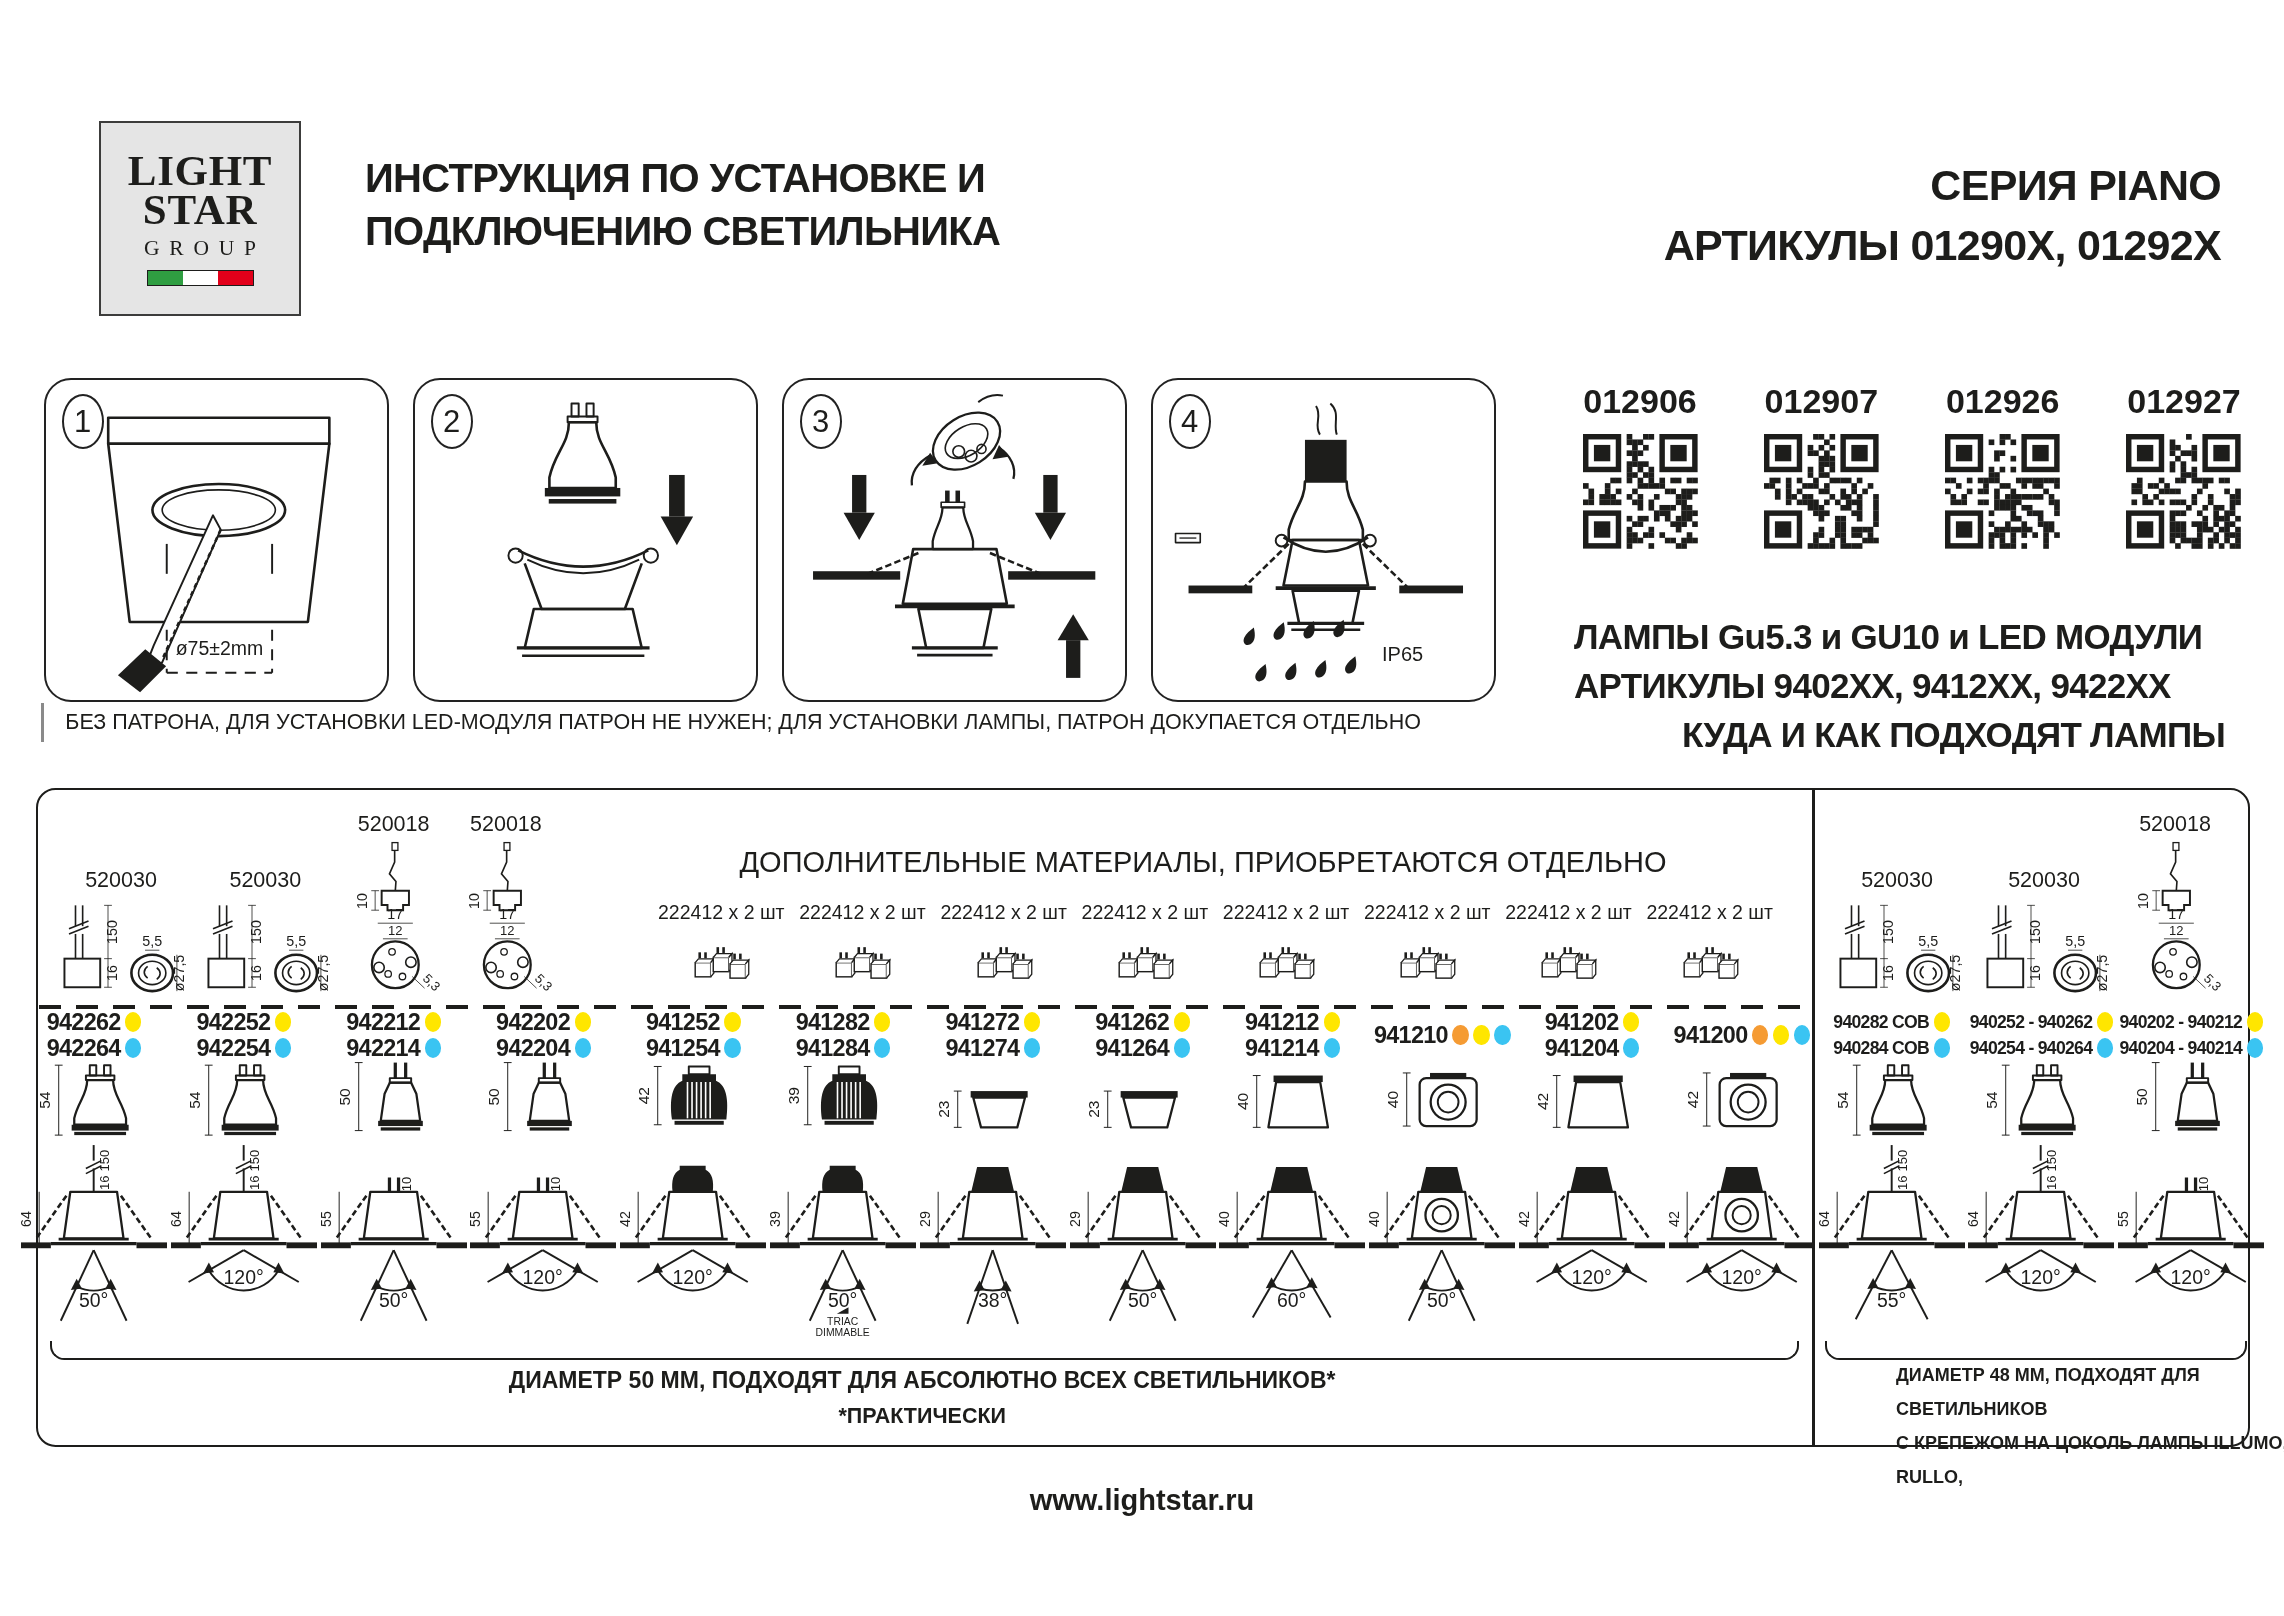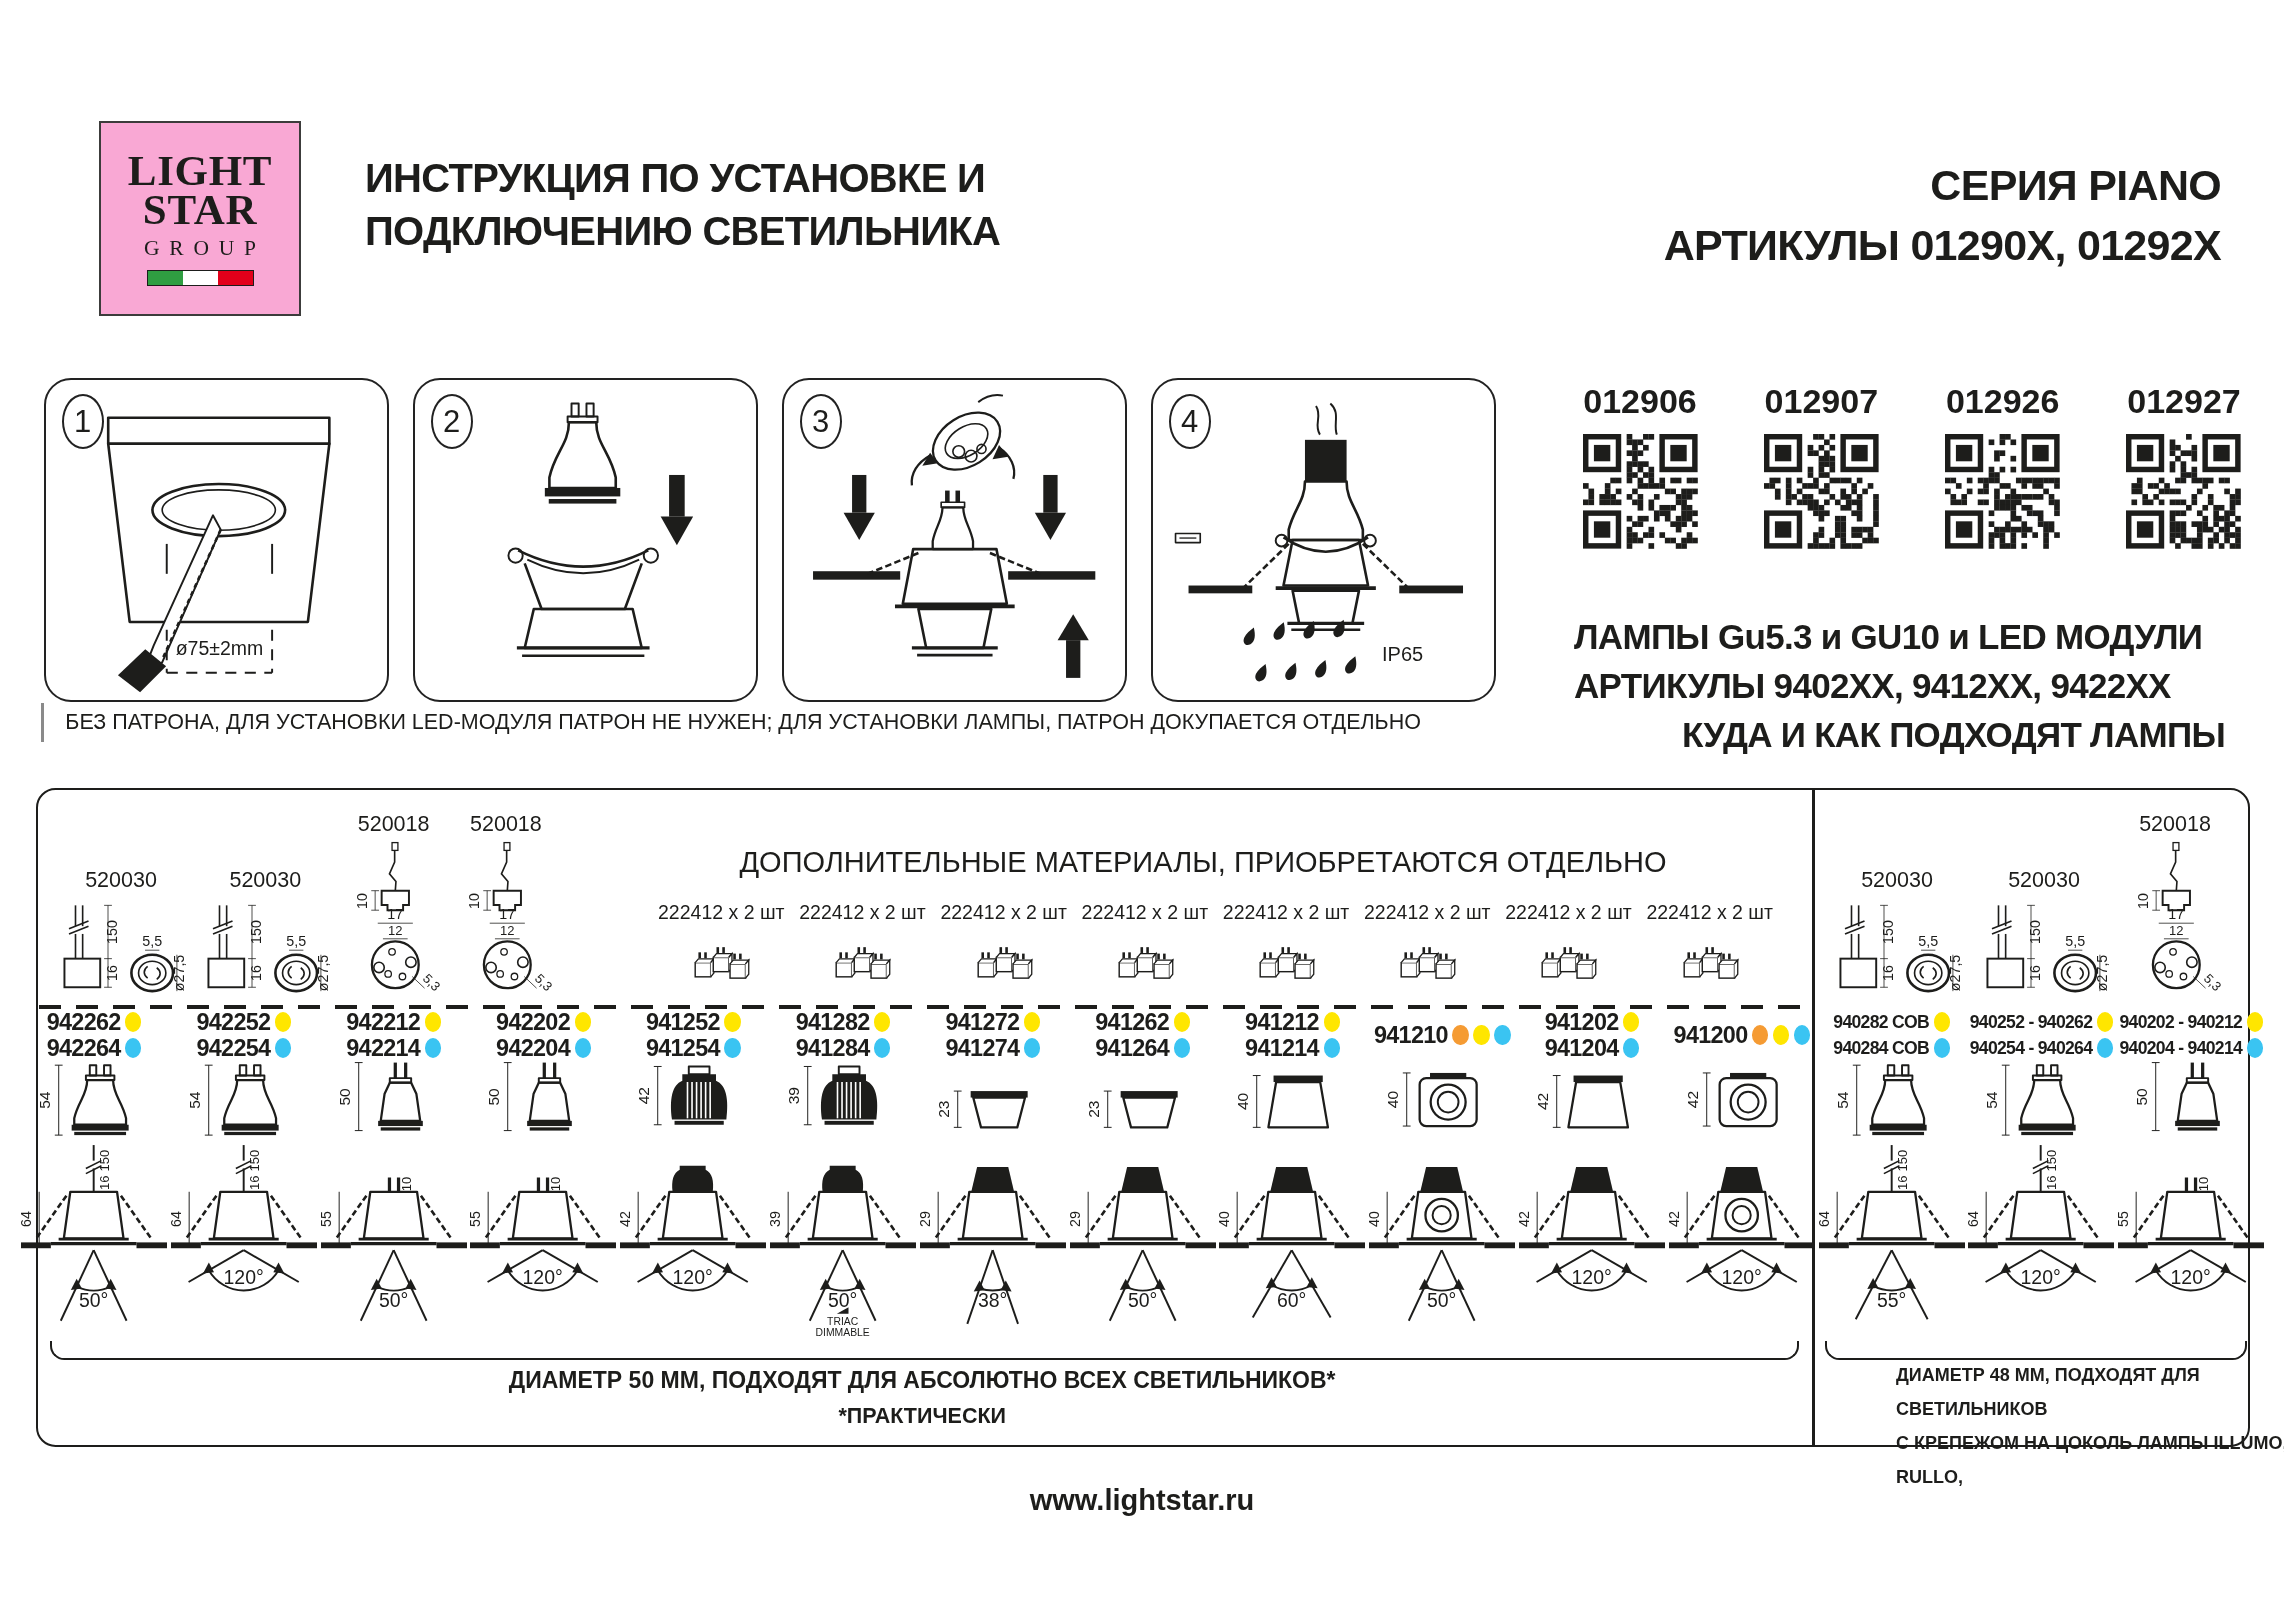--- a/index.html
+++ b/index.html
@@ -4,21 +4,21 @@
 <style>
   html,body{margin:0;padding:0;background:#fff;}
   body{font-family:"Liberation Sans",sans-serif;color:#1d1d1b;}
   .page{position:relative;width:2284px;height:1616px;background:#fff;overflow:hidden;}
   svg text{font-family:"Liberation Sans",sans-serif;}
   svg .o{fill:none;stroke:#1d1d1b;stroke-linejoin:round;}
   svg .f{fill:#1d1d1b;}
 
   
   .logo{position:absolute;left:99px;top:121px;width:198px;height:191px;border:2px solid #3c3c3b;
-        display:flex;flex-direction:column;align-items:center;justify-content:center;text-align:center;background:#f9a8d4;}
+        display:flex;flex-direction:column;align-items:center;justify-content:center;text-align:center;background:#e5e5e5;}
   .logo-word{font-family:"Liberation Serif",serif;font-weight:700;font-size:43px;line-height:39px;letter-spacing:0.7px;}
   .logo-group{font-family:"Liberation Serif",serif;font-size:21.5px;letter-spacing:9.8px;margin-top:7.8px;margin-left:9.8px;line-height:22px;}
   .logo-flag{margin-top:11.7px;width:105px;height:13.7px;border:1.3px solid #1d1d1b;display:flex;}
   .logo-flag span{flex:1;} .fg{background:#2f9e41;} .fw{background:#fff;} .fr{background:#e2001a;}
   .title{position:absolute;left:365px;top:152px;font-size:40px;font-weight:800;line-height:53px;letter-spacing:-0.7px;white-space:nowrap;}
   .hdr-right{position:absolute;right:63px;top:155px;text-align:right;font-size:43px;font-weight:800;line-height:60px;letter-spacing:-0.7px;white-space:nowrap;}
 
   
   .panel{position:absolute;top:378px;width:341px;height:320px;border:2.3px solid #222;border-radius:27px;background:#fff;}
   .p1{left:44px;} .p2{left:413px;} .p3{left:782px;} .p4{left:1151px;}

